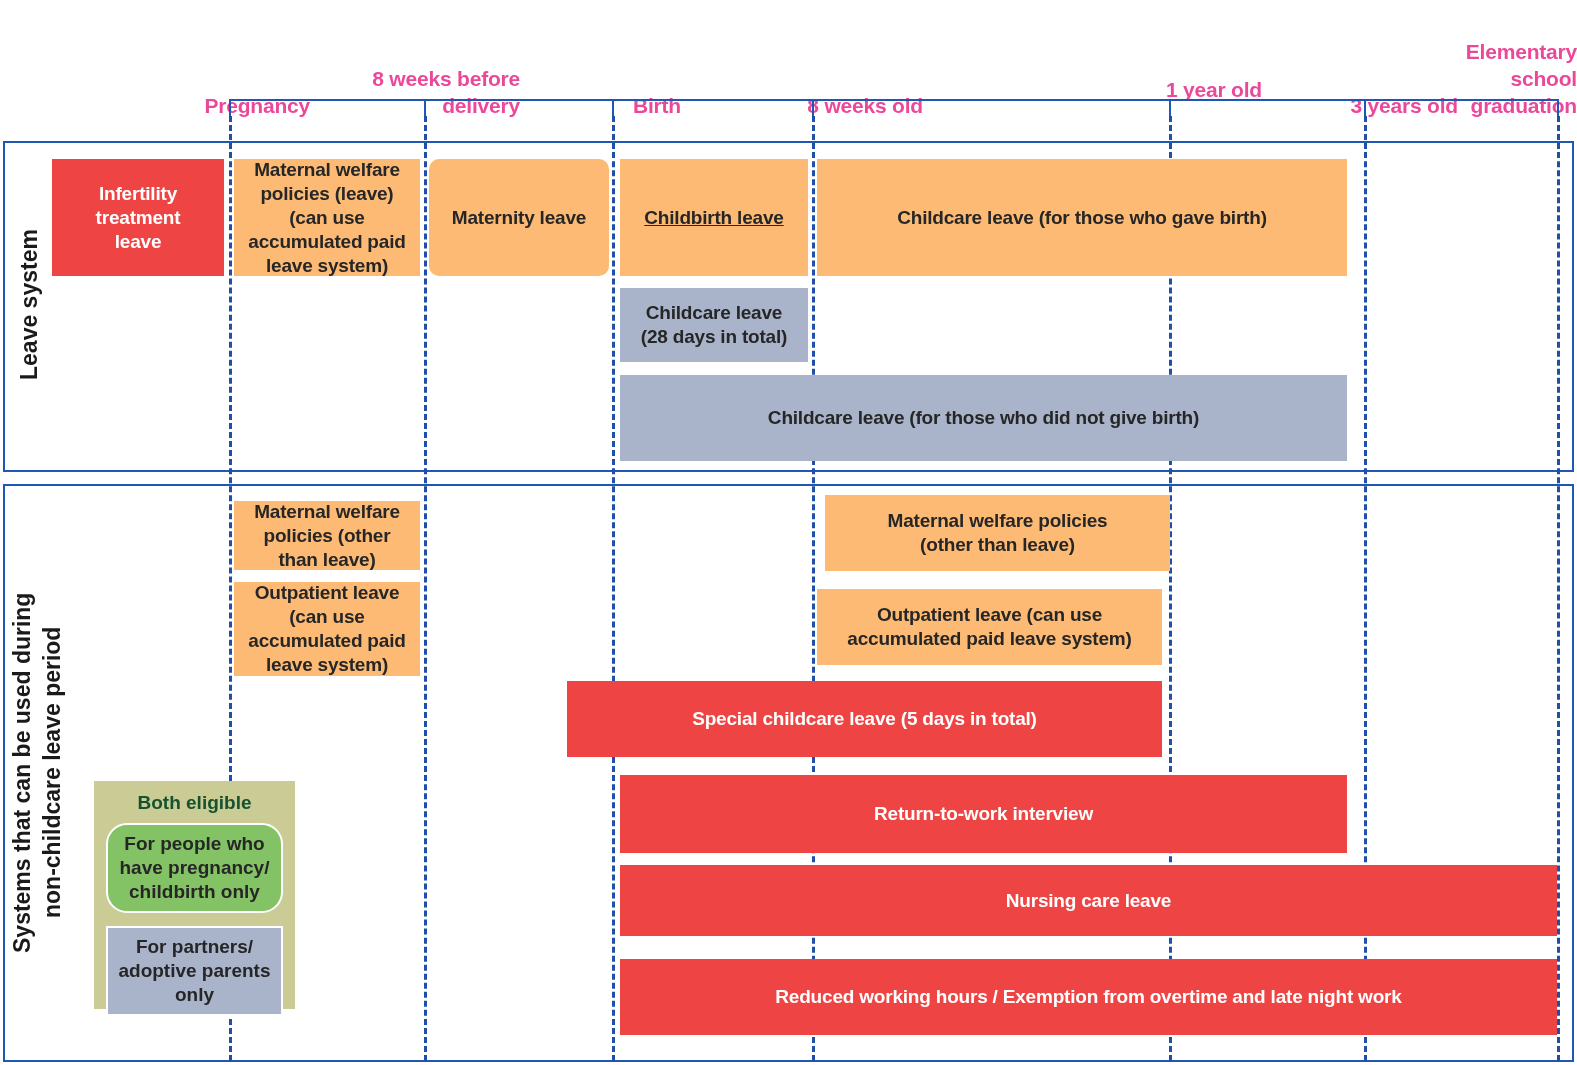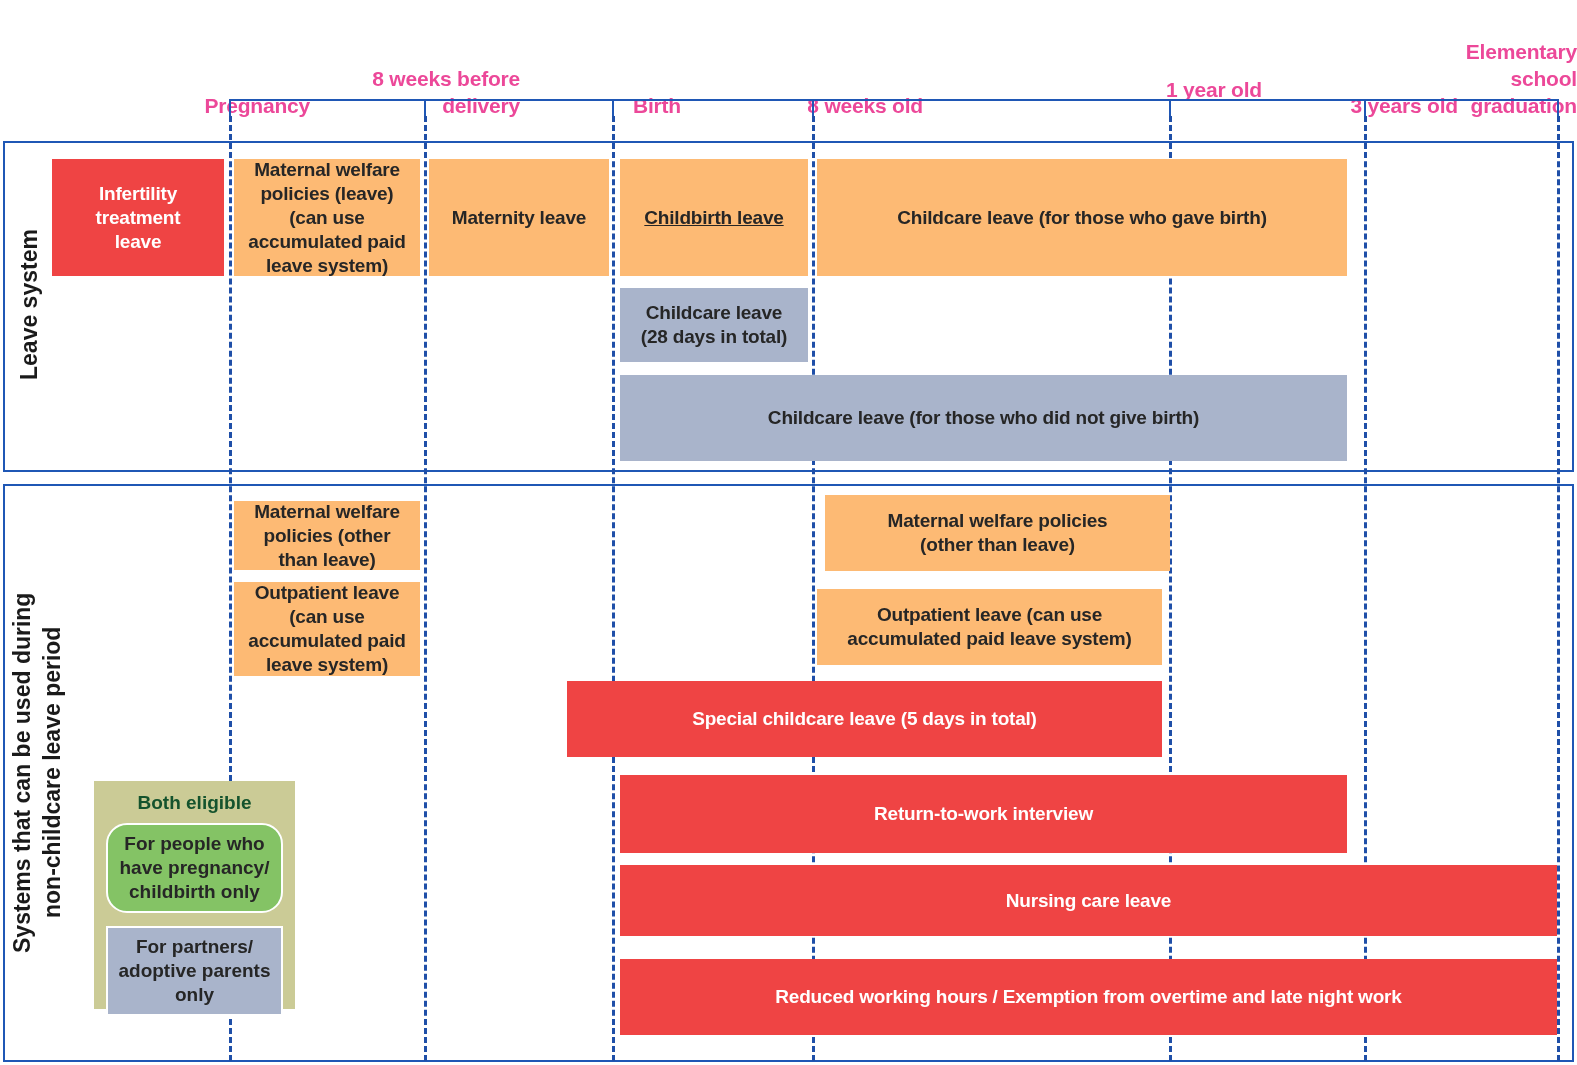--- a/index.html
+++ b/index.html
@@ -144,21 +144,21 @@
   <div class="side-label" style="left:14px;top:160px;height:290px;width:34px;">Leave system</div>
 
   <div class="bar blue" style="left:52px;top:159px;width:172px;height:117px;white-space:pre-line;">Infertility
 treatment
 leave</div>
   <div class="bar green" style="left:234px;top:159px;width:186px;height:117px;white-space:pre-line;">Maternal welfare
 policies (leave)
 (can use
 accumulated paid
 leave system)</div>
-  <div class="bar green" style="left:429px;top:159px;width:180px;height:117px;white-space:pre-line;">Maternity leave</div>
+  <div class="bar green" style="left:429px;top:159px;width:180px;height:117px;white-space:pre-line;border-radius:10px;">Maternity leave</div>
   <div class="bar green" style="left:620px;top:159px;width:188px;height:117px;white-space:pre-line;text-decoration:underline;">Childbirth leave</div>
   <div class="bar green" style="left:817px;top:159px;width:530px;height:117px;white-space:pre-line;">Childcare leave (for those who gave birth)</div>
 
   <div class="bar gray" style="left:620px;top:288px;width:188px;height:74px;white-space:pre-line;">Childcare leave
 (28 days in total)</div>
 
   <div class="bar gray" style="left:620px;top:375px;width:727px;height:86px;white-space:pre-line;">Childcare leave (for those who did not give birth)</div>
 
   <div class="section" style="top:484px;width:1571px;height:578px;"></div>
   <div class="side-label" style="left:7px;top:500px;height:545px;width:48px;white-space:pre-line;">Systems that can be used during

